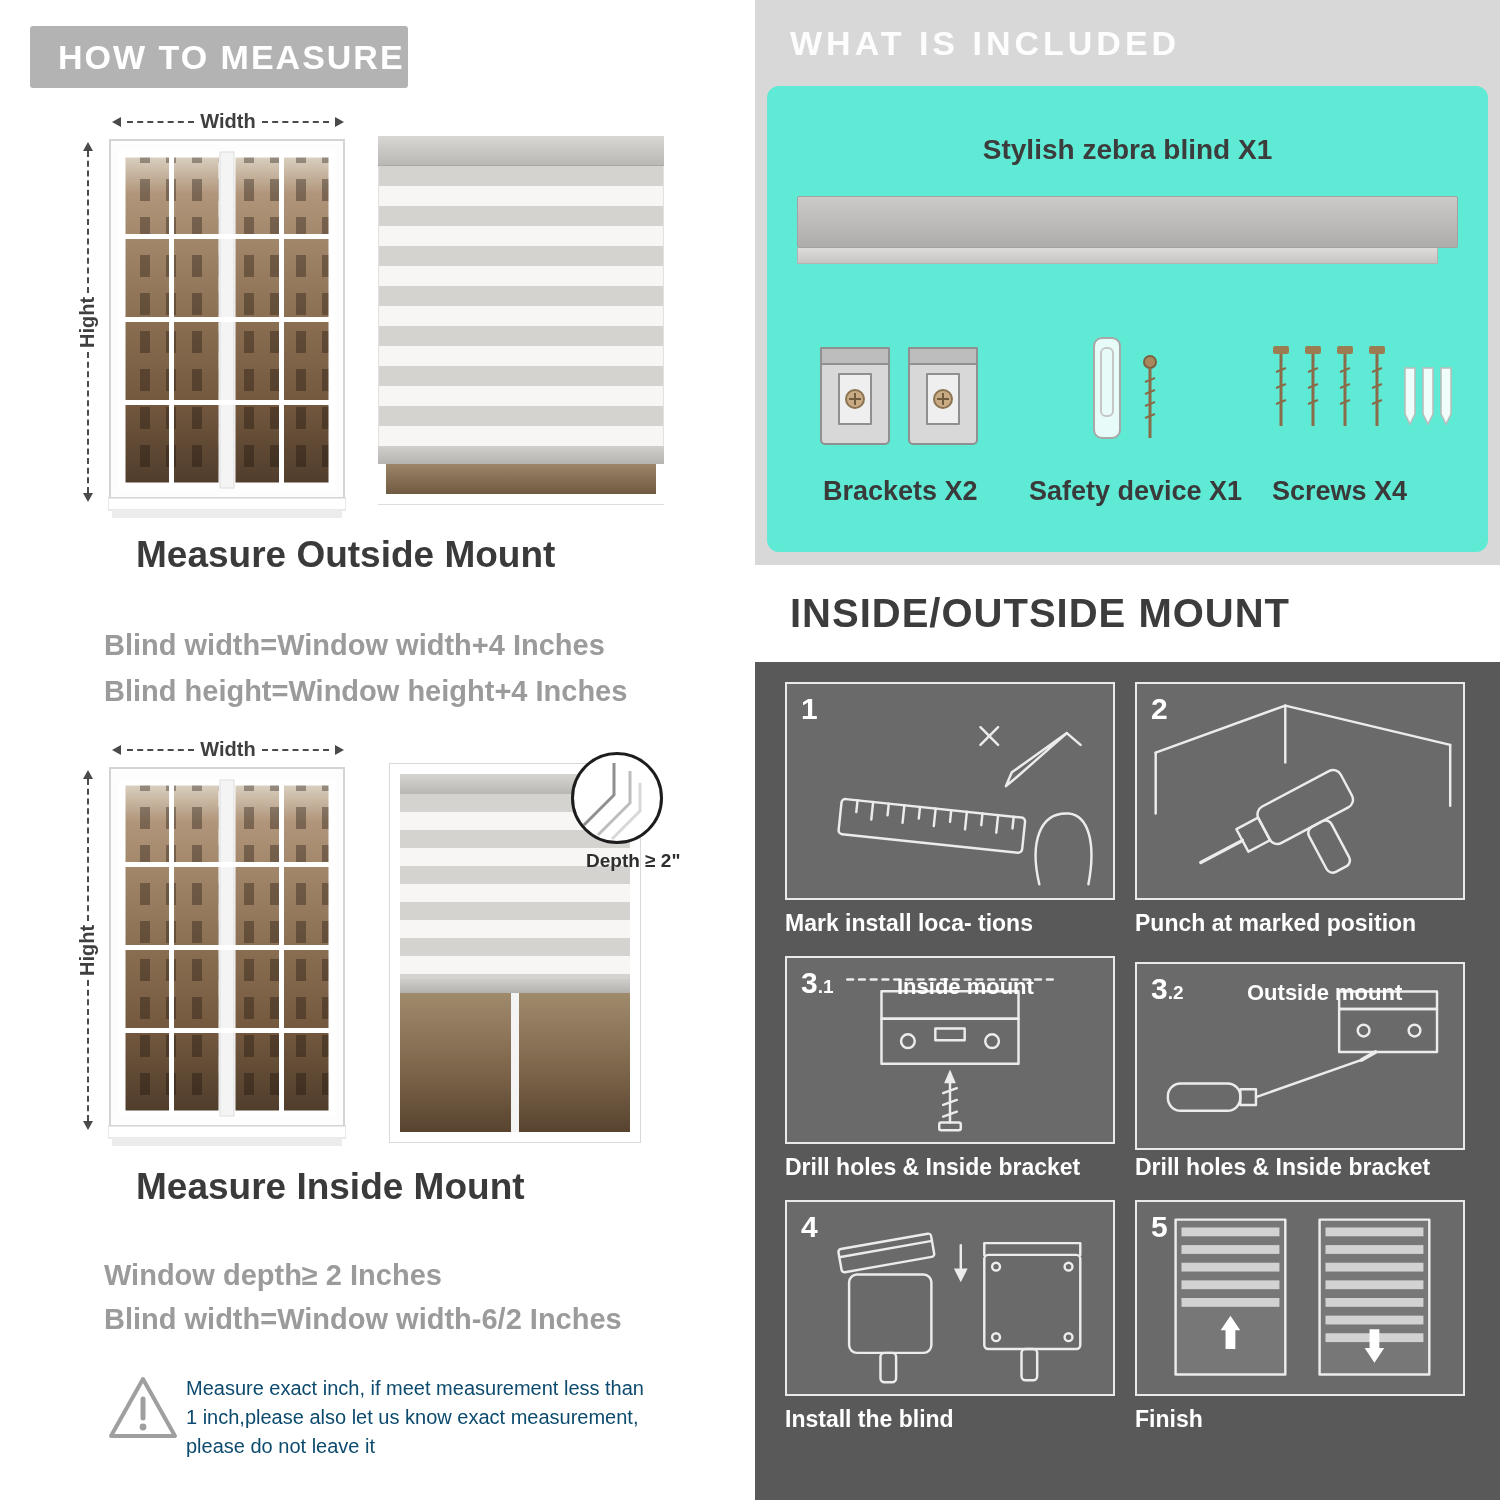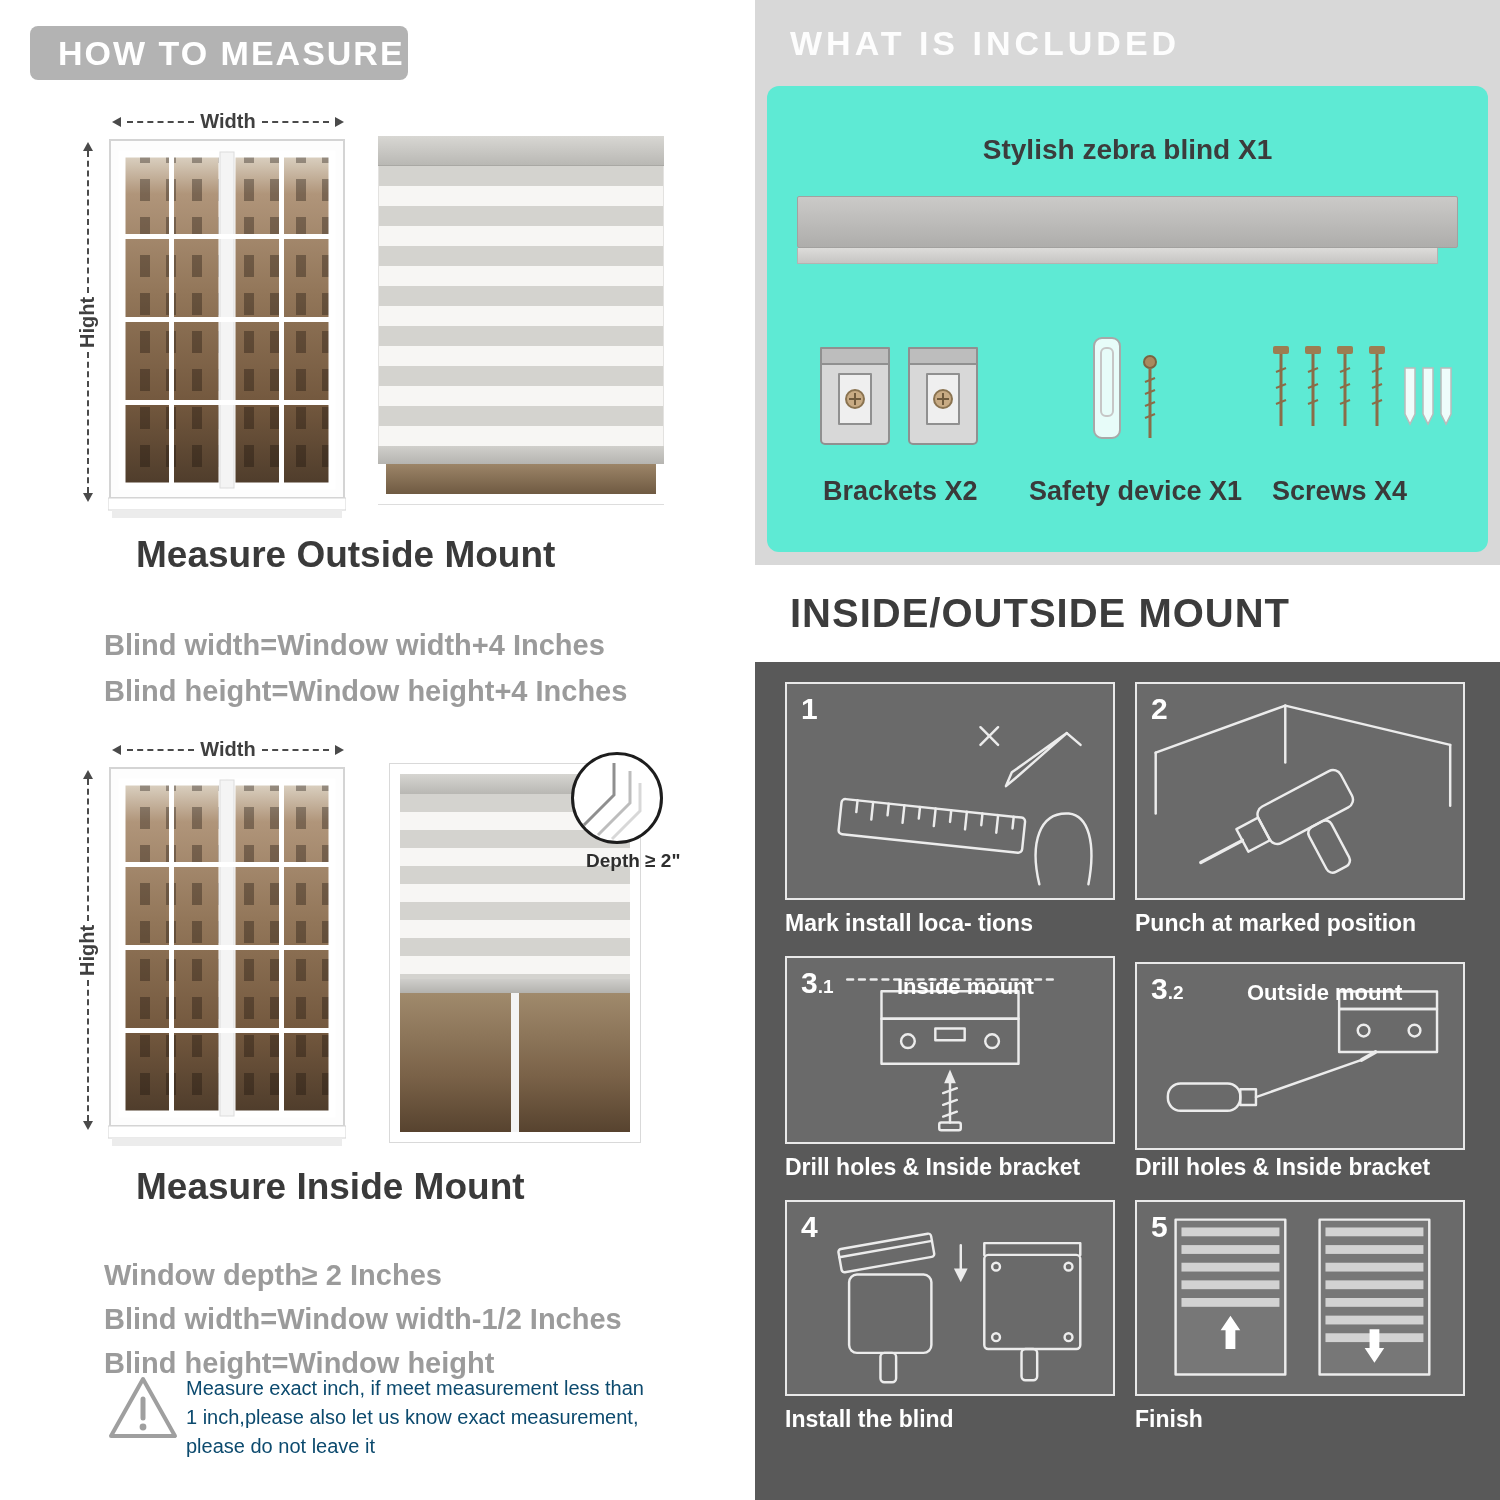--- a/index.html
+++ b/index.html
@@ -2,21 +2,21 @@
 <html><head>
 <meta charset="utf-8">
 <style>
   * { margin:0; padding:0; box-sizing:border-box; }
   html,body { background:#ffffff; }
   body { width:1500px; height:1500px; font-family:"Liberation Sans", sans-serif; position:relative; }
   .page { position:absolute; left:0; top:0; width:1500px; height:1500px; background:#fff; overflow:hidden; }
   .abs { position:absolute; }
 
   
-  .ht-banner { left:30px; top:26px; width:378px; height:54px; background:#b3b3b3; border-radius:8px;
+  .ht-banner { left:30px; top:26px; width:378px; height:62px; background:#b3b3b3; border-radius:3px;
                display:flex; align-items:center; padding-left:28px; }
   .ht-banner span { color:#fff; font-size:34px; font-weight:bold; letter-spacing:2px; }
 
   .h-arrow { display:flex; align-items:center; gap:6px; }
   .h-arrow .seg { flex:1; height:0; border-top:2px dashed #4a4a4a; }
   .h-arrow::before { content:""; width:0; height:0; border-style:solid;
      border-width:5px 9px 5px 0; border-color:transparent #4a4a4a transparent transparent; }
   .h-arrow::after { content:""; width:0; height:0; border-style:solid;
      border-width:5px 0 5px 9px; border-color:transparent transparent transparent #4a4a4a; }
   .arrow-label { font-size:20px; font-weight:bold; color:#3f3f3f; }
@@ -194,22 +194,21 @@
     <svg width="86" height="86" viewBox="0 0 86 86">
       <polyline points="8,72 40,40 40,8" fill="none" stroke="#8f8f8f" stroke-width="3"></polyline>
       <polyline points="24,80 56,48 56,16" fill="none" stroke="#bdbdbd" stroke-width="3"></polyline>
       <polyline points="38,84 66,56 66,28" fill="none" stroke="#d8d8d8" stroke-width="3"></polyline>
     </svg>
   </div>
   <div class="abs depth-label">Depth ≥ 2"</div>
 
   <div class="abs h-title" style="left:104px; top:1166px;">Measure Inside Mount</div>
   <div class="abs h-line" style="left:104px; top:1220px;">Window depth≥ 2 Inches</div>
-  <div class="abs h-line" style="left:104px; top:1264px;">Blind width=Window width-1/2 Inches</div>
-  <div class="abs h-line" style="left:104px; top:1308px;">Blind height=Window height</div>
+  <div class="abs h-line" style="left:104px; top:1264px;">Blind width=Window width-6/2 Inches</div>
 
   <svg class="abs" style="left:106px; top:1374px;" width="74" height="68" viewBox="0 0 74 68">
     <polygon points="37,5 69,62 5,62" fill="none" stroke="#9f9f9f" stroke-width="4" stroke-linejoin="round"></polygon>
     <line x1="37" y1="25" x2="37" y2="44" stroke="#9f9f9f" stroke-width="5" stroke-linecap="round"></line>
     <circle cx="37" cy="53" r="3.4" fill="#9f9f9f"></circle>
   </svg>
   <div class="abs note-text">Measure exact inch, if meet measurement less than 1 inch,please also let us know exact measurement, please do not leave it</div>
 
   <div class="abs included">
     <div class="included-header">WHAT IS INCLUDED</div>

